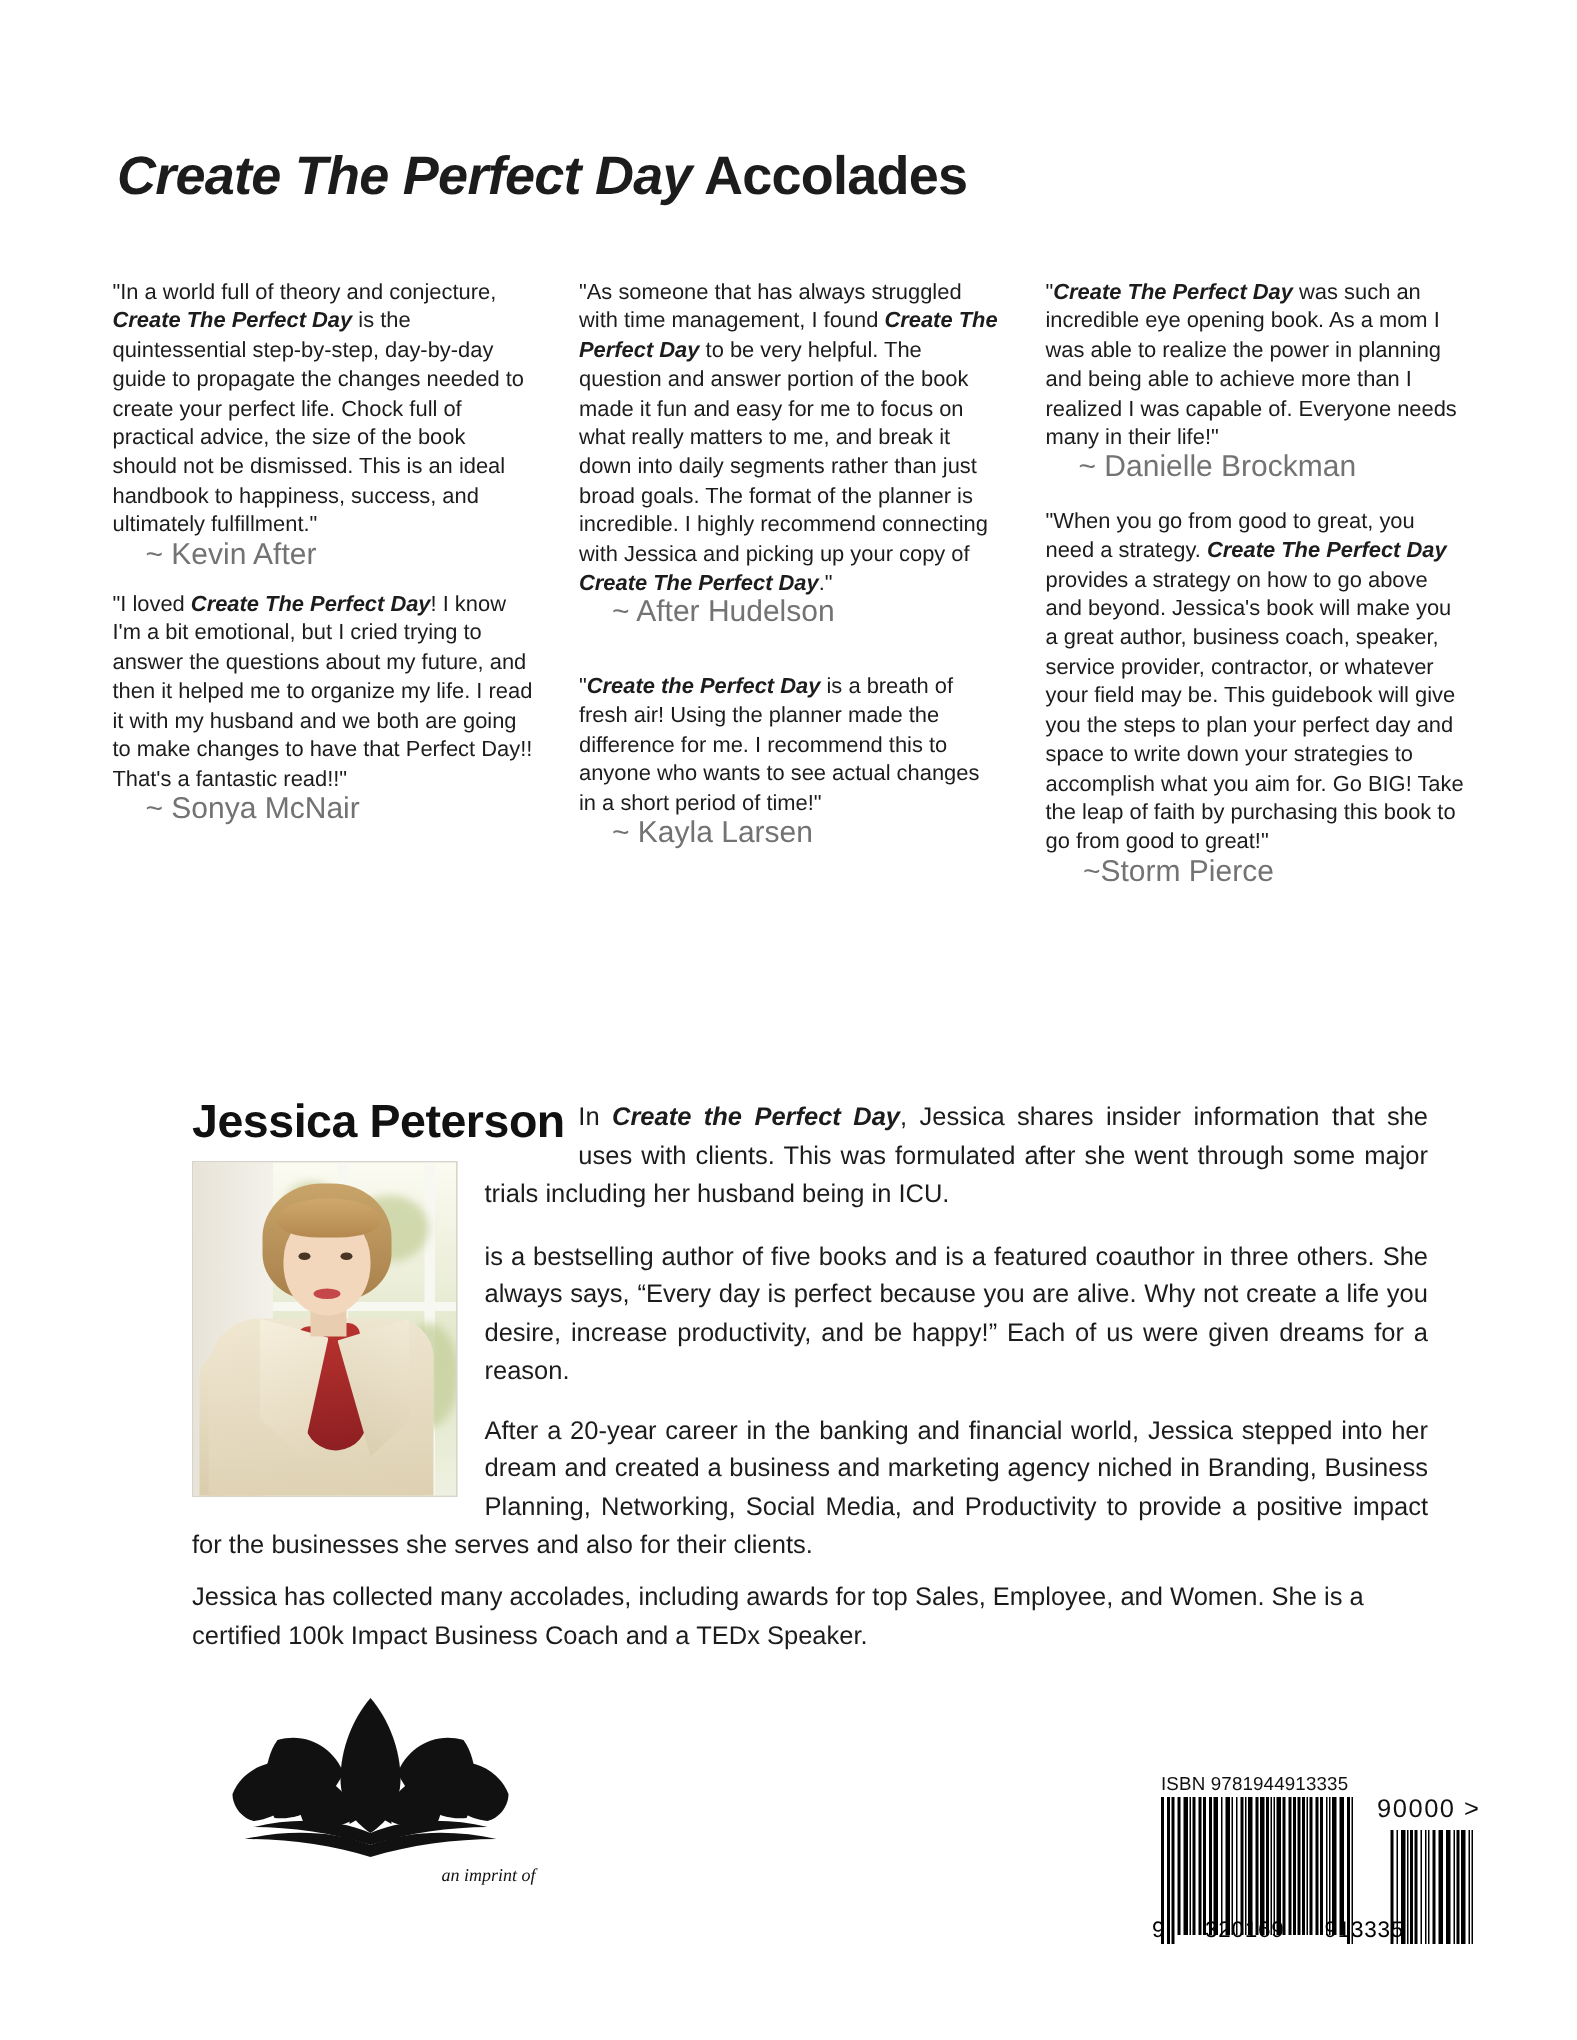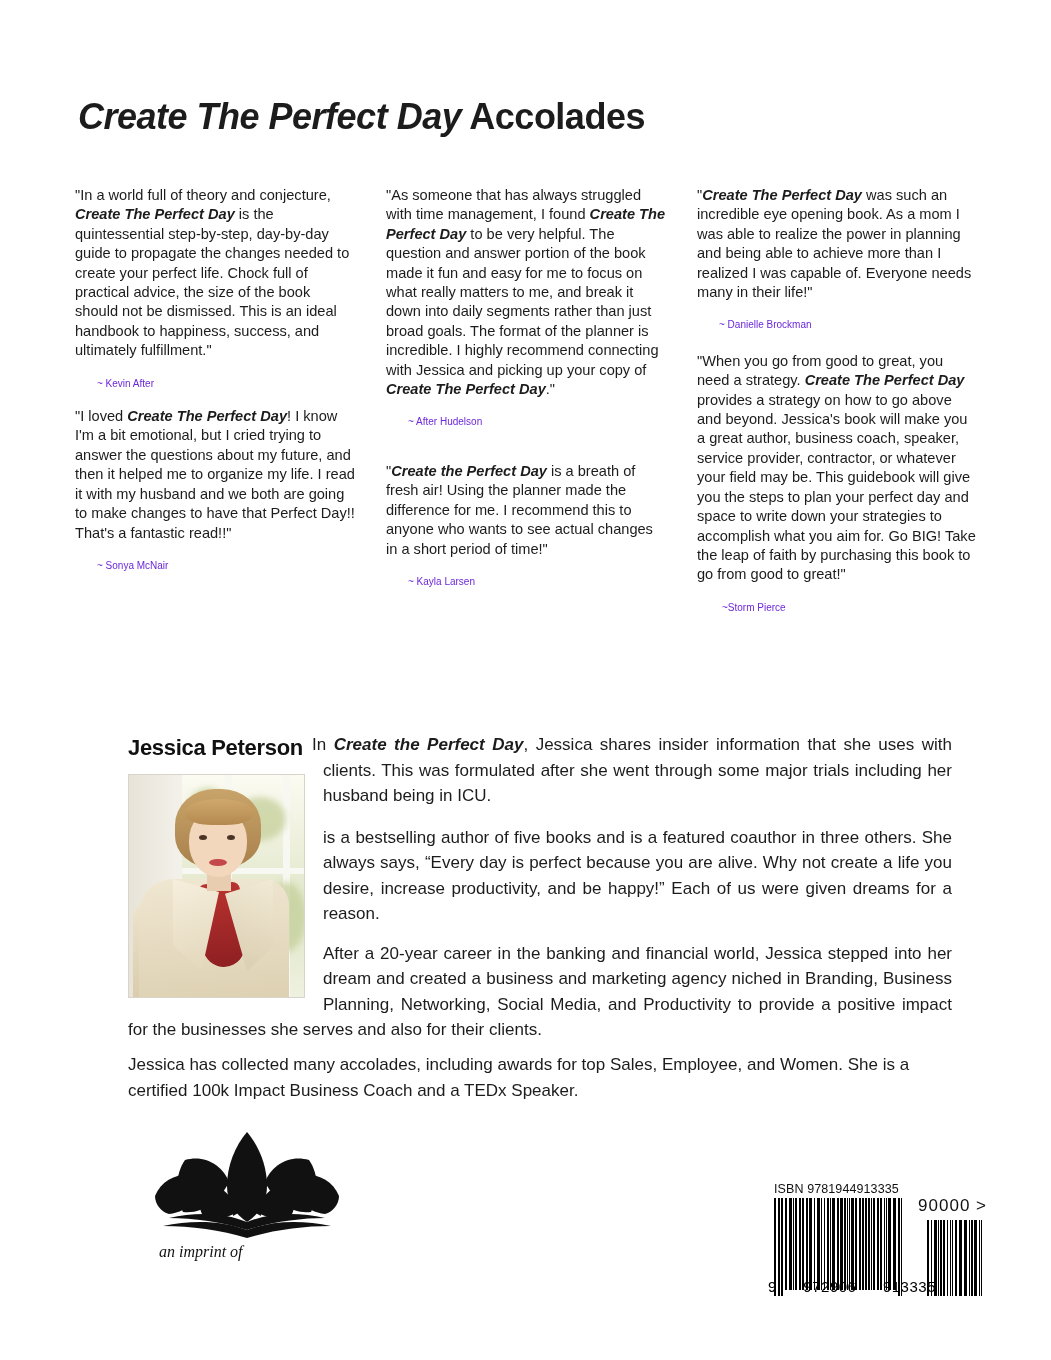--- a/index.html
+++ b/index.html
@@ -55,42 +55,42 @@
     font-size: 14.6px;
     line-height: 19.4px;
     color: #1c1c1c;
     text-align: left;
   }
   .quote b {
     font-weight: bold;
     font-style: italic;
   }
   .attrib {
-    font-size: 10px;
+    font-size: 20px;
     line-height: 19.4px;
-    color: #6d28d9;
+    color: #737373;
     padding-left: 22px;
-    margin-top: 13px;
+    margin-top: 0;
   }
   .attrib.tight { padding-left: 25px; }
 
   
   .col1 .acc-item:nth-child(1) { margin-bottom: 14px; }
   .col2 .acc-item:nth-child(1) { margin-bottom: 30px; }
   .col3 .acc-item:nth-child(1) { margin-bottom: 17px; }
 
   
   .bio {
     position: absolute;
     left: 128px;
     top: 732px;
     width: 824px;
   }
   .bio-name {
-    font-size: 22px;
+    font-size: 31px;
     font-weight: bold;
     letter-spacing: -0.3px;
     color: #111111;
     float: left;
     margin-right: 9px;
     line-height: 32px;
   }
   .author-photo {
     float: left;
     width: 175px;
@@ -166,24 +166,24 @@
     font-size: 22.5px;
     font-weight: bold;
     letter-spacing: 0.4px;
     color: #111111;
     margin-top: 2px;
     white-space: nowrap;
   }
   .pub-imprint {
     font-family: "Liberation Serif", serif;
     font-style: italic;
-    font-size: 16px;
+    font-size: 12px;
     color: #111111;
-    text-align: left;
-    margin: 1px 0 -6px 22px;
+    text-align: right;
+    margin: 1px 0 -6px 34px;
   }
   .pub-parent {
     font-family: "Liberation Serif", serif;
     font-style: italic;
     font-size: 22px;
     color: #111111;
     letter-spacing: 0.2px;
   }
 
   
@@ -397,16 +397,16 @@
         <div class="bar" style="width: 3px; height: 76px; margin-right: 2px;"></div>
         <div class="bar" style="width: 1px; height: 76px; margin-right: 1px;"></div>
         <div class="bar" style="width: 2px; height: 76px; margin-right: 1px;"></div>
         <div class="bar" style="width: 3px; height: 76px; margin-right: 2px;"></div>
         <div class="bar" style="width: 1px; height: 76px; margin-right: 1px;"></div>
         <div class="bar" style="width: 1px; height: 76px; margin-right: 1px;"></div>
       </div>
   </div>
   <div class="human-digits">
     <span>9</span>
-    <span>972906</span>
+    <span>320169</span>
     <span>913335</span>
   </div>
 </div>
 
 </body></html>

